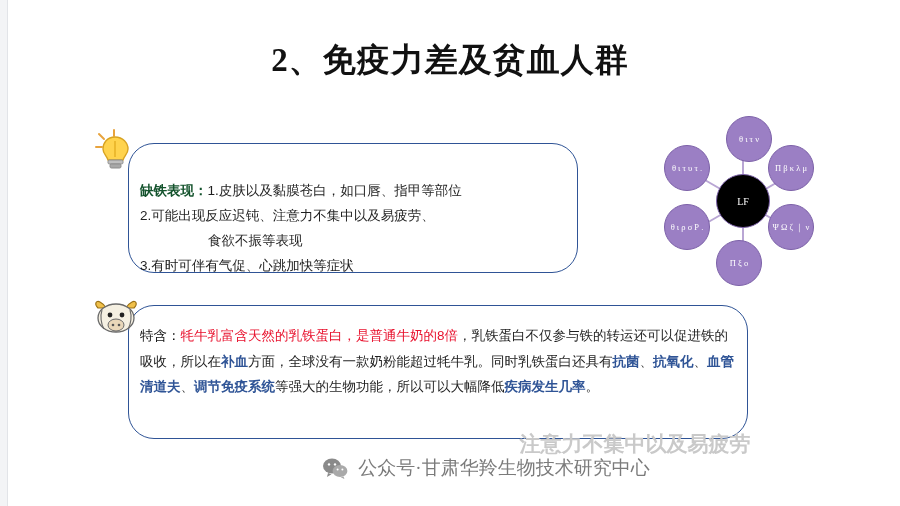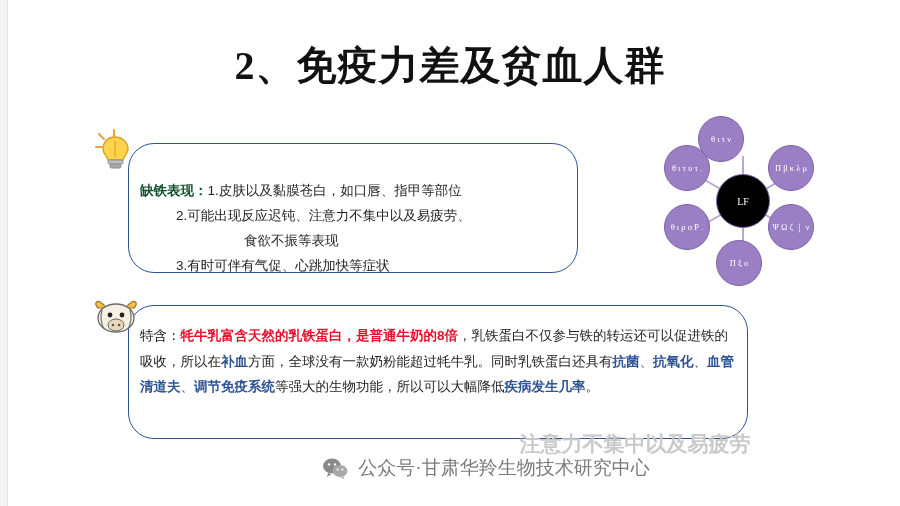--- a/index.html
+++ b/index.html
@@ -31,21 +31,21 @@
     border-right: 1px solid #e2e4e8;
   }
 
   
   .title {
     position: absolute;
     left: 0;
     top: 38px;
     width: 900px;
     text-align: center;
-    font-size: 40px;
+    font-size: 33px;
     font-weight: bold;
     color: #111111;
     letter-spacing: 1px;
     font-family: "Liberation Serif", serif;
   }
 
   
   .card {
     position: absolute;
     border: 1.6px solid #2f5496;
@@ -78,42 +78,41 @@
     line-height: 25px;
     color: #1f1f1f;
   }
   .lead-blue {
     color: #14532d;
     font-weight: bold;
   }
   .num-line {
     display: block;
     white-space: nowrap;
-    margin-left: 36px;
   }
   .indent {
     display: inline-block;
     width: 68px;
   }
 
   .c2-body {
     left: 140px;
     top: 323px;
     width: 600px;
     font-size: 13.5px;
     line-height: 25.5px;
     color: #1f1f1f;
   }
   .label-bold {
     font-weight: normal;
     color: #111111;
   }
   .red-bold {
     color: #e8112d;
-    font-weight: bold;
+    font-weight: normal;
   }
   .blue-bold {
     color: #2f5496;
     font-weight: bold;
   }
 
   
   .bulb {
     position: absolute;
     left: 92px;
@@ -158,21 +157,21 @@
     height: 54px;
     left: 98px;
     top: 56px;
     font-size: 10px;
     background: #000000;
   }
   .node-sat {
     width: 46px;
     height: 46px;
   }
-  .n-top     { left: 80px;  top: -2px; }
+  .n-top     { left: 108px;  top: -2px; }
   .n-tl      { left: 46px;  top: 27px; }
   .n-tr      { left: 150px; top: 27px; }
   .n-bl      { left: 46px;  top: 86px; }
   .n-br      { left: 150px; top: 86px; }
   .n-bottom  { left: 98px;  top: 122px; }
   .link {
     position: absolute;
     background: #b9a6d4;
     height: 2px;
     transform-origin: 0 50%;

